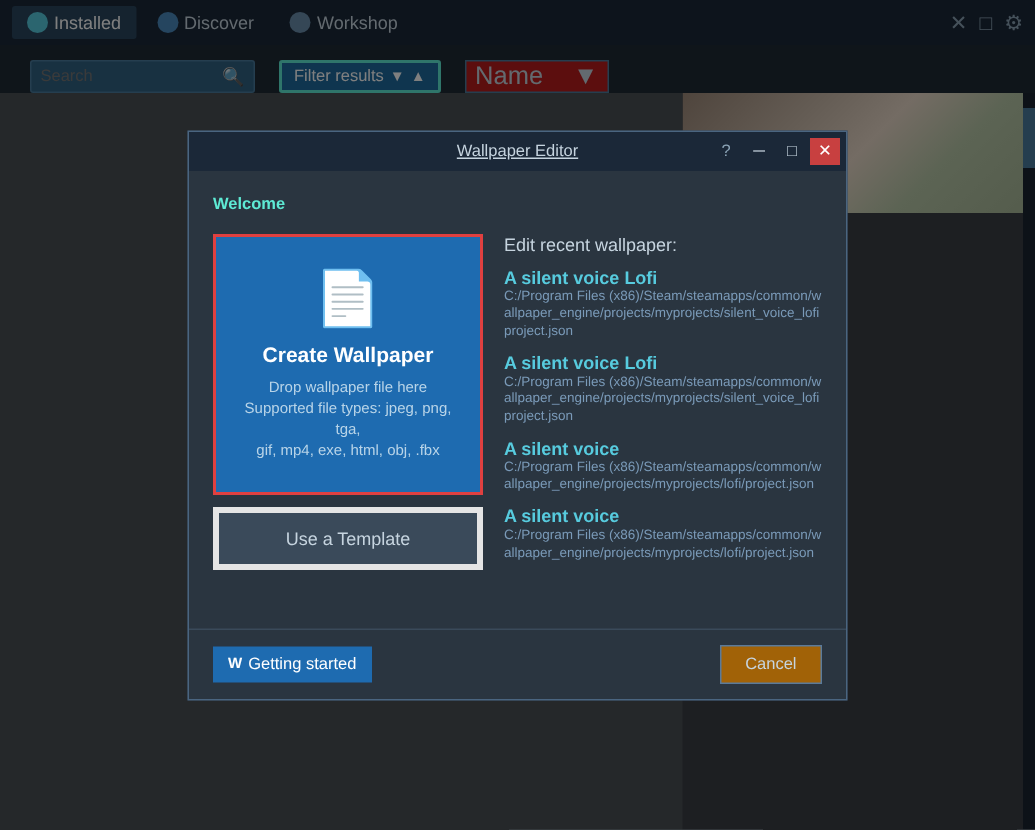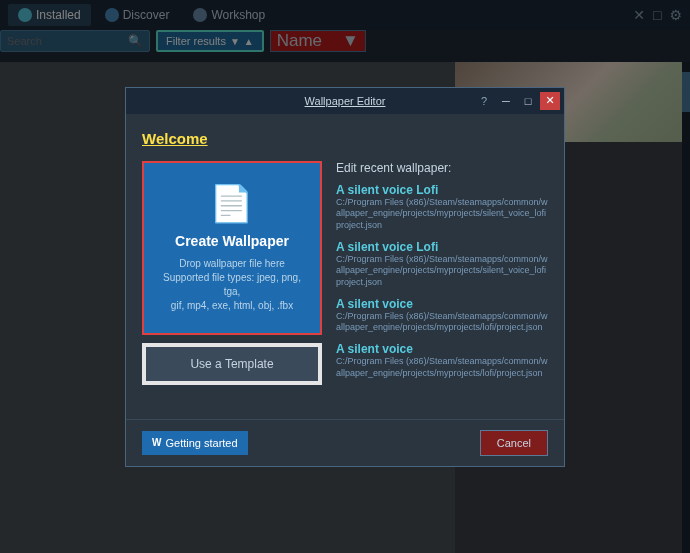--- a/index.html
+++ b/index.html
@@ -55,25 +55,25 @@
     }
     .top-bar-icon {
       color: #8ba3b5;
       font-size: 14px;
       cursor: pointer;
     }
 
     
     .second-bar {
       display: flex;
-      align-items: flex-start;
+      align-items: flex-end;
       background: #1e2a35;
       height: 32px;
-      padding: 0 0;
-      gap: 6px;
+      padding: 0 20px;
+      gap: 16px;
     }
     .search-box {
       display: flex;
       align-items: center;
       background: #316282;
       border: 1px solid #4a7c9e;
       height: 22px;
       padding: 0 6px;
       border-radius: 2px;
       width: 150px;
@@ -221,24 +221,23 @@
 
     .modal-body {
       padding: 16px;
       flex: 1;
       display: flex;
       flex-direction: column;
       gap: 14px;
     }
 
     .modal-welcome {
-      font-size: 15px;
-      color: #fde047;
+      font-size: 11px;
+      color: #5eead4;
       font-weight: bold;
-      text-decoration: underline;
     }
 
     .modal-columns {
       display: flex;
       gap: 14px;
       flex: 1;
     }
 
     
     .create-column {
@@ -329,21 +328,21 @@
       padding: 6px 10px;
       border: none;
       cursor: pointer;
       font-size: 11px;
     }
     .w-logo {
       font-size: 10px;
       font-weight: bold;
     }
     .cancel-btn {
-      background: #7f1d1d;
+      background: #a16207;
       border: 1px solid #5a7a9a;
       color: #c6d4df;
       padding: 6px 16px;
       cursor: pointer;
       font-size: 11px;
     }
   </style>
 </head>
 <body>
 

